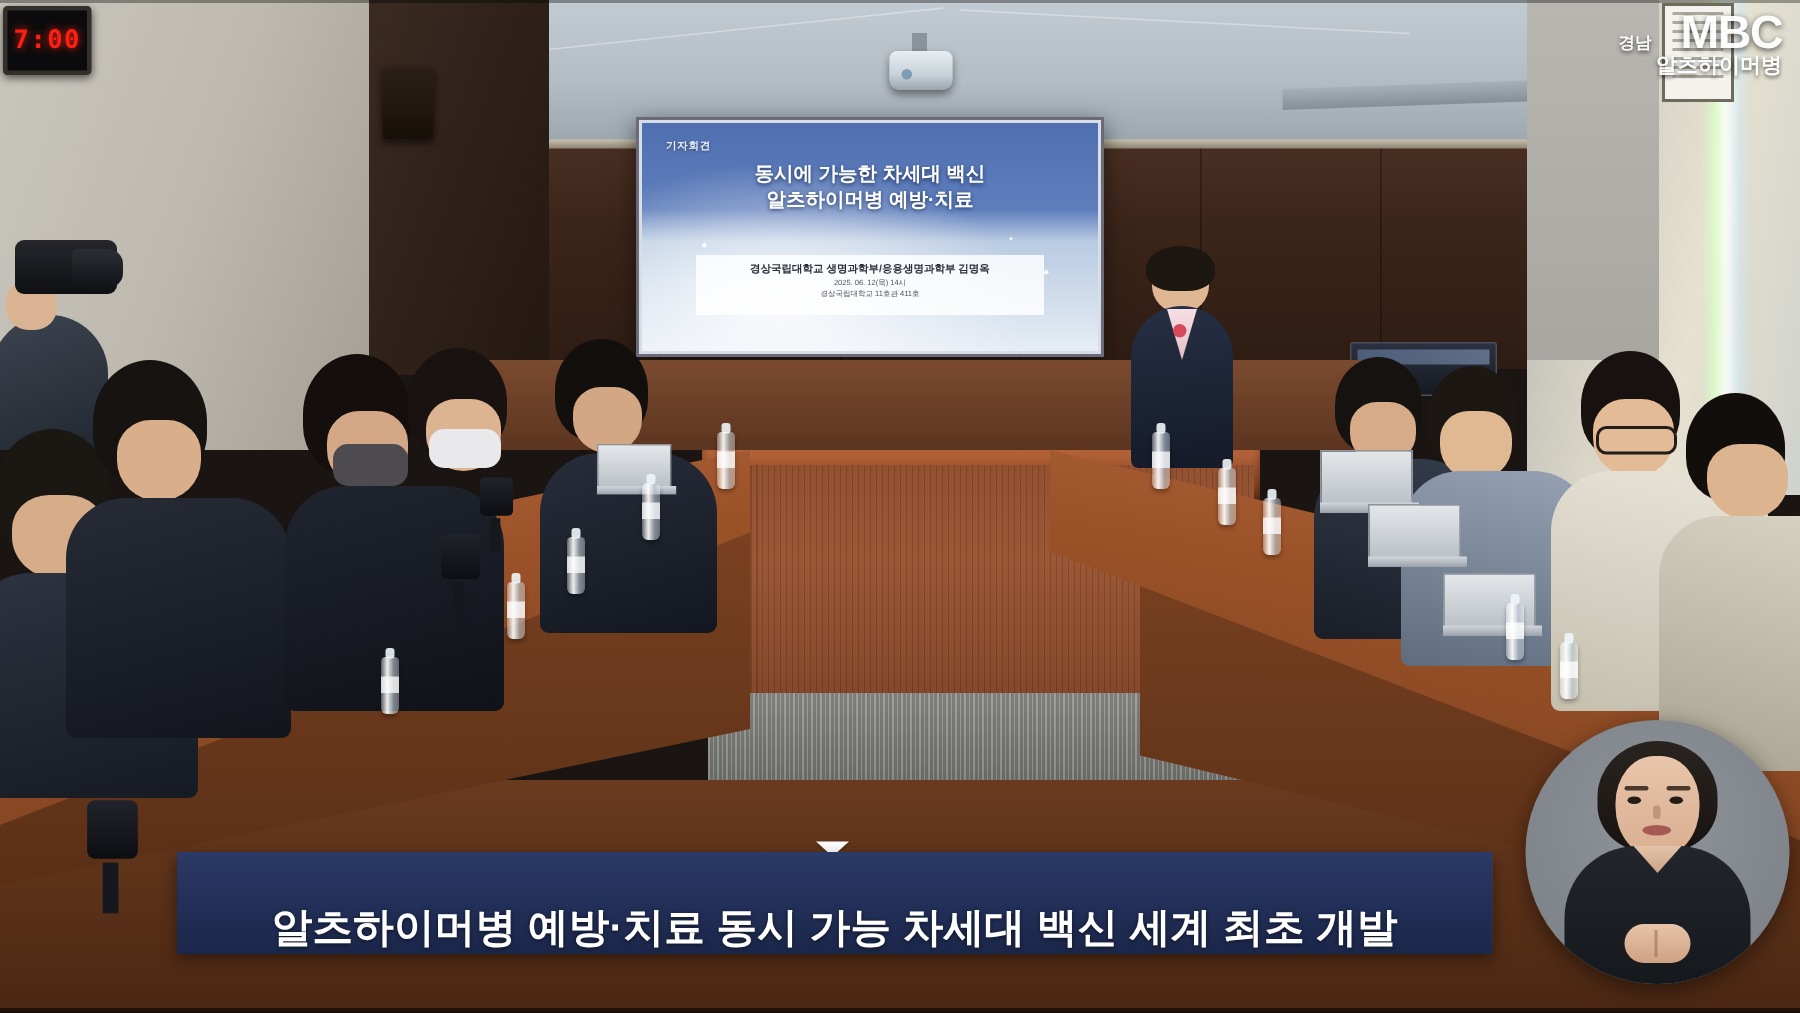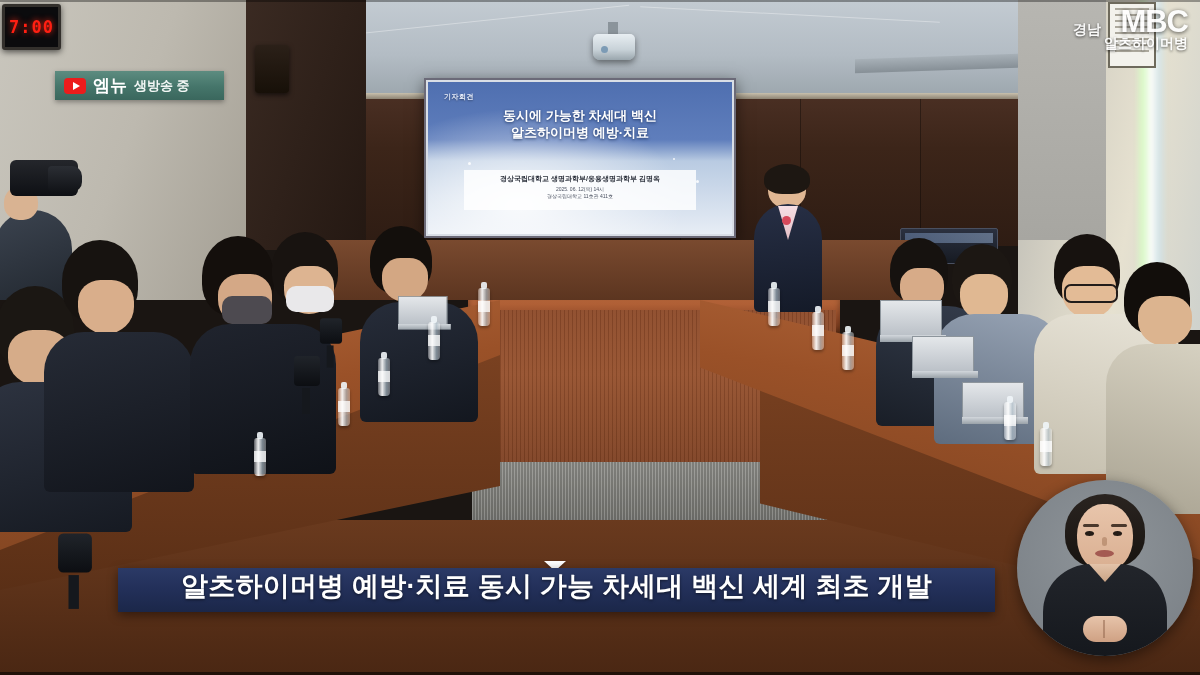--- a/index.html
+++ b/index.html
@@ -273,21 +273,21 @@
   }
   .tl-live .brand{font-size:17px;font-weight:700;color:#ffffff;}
   .tl-live .status{font-size:13px;font-weight:700;color:#f2f7f5;}
 
   
   .bug{
     position:absolute;right:12px;top:8px;display:flex;align-items:center;gap:3px;
     opacity:.92;
   }
   .bug .kn{
-    font-size:14px;font-weight:700;color:#fff;line-height:12px;text-align:center;
+    font-size:11px;font-weight:700;color:#fff;line-height:12px;text-align:center;
     text-shadow:0 1px 3px rgba(0,0,0,.7);
   }
   .bug .mbc{
     font-size:31px;font-weight:700;color:#fff;letter-spacing:-1px;line-height:28px;
     text-shadow:0 1px 4px rgba(0,0,0,.7);
   }
   .bug .desk{
     font-size:14px;font-weight:700;color:#fff;line-height:14px;
     text-shadow:0 1px 3px rgba(0,0,0,.7);
   }
@@ -303,23 +303,23 @@
   .lt-top span{
     font-size:25px;font-weight:700;color:#14294a;letter-spacing:.3px;
   }
   .lt-notch{
     position:absolute;left:544px;top:561px;width:0;height:0;
     border-left:11px solid transparent;border-right:11px solid transparent;
     border-top:10px solid #ffffff;
     filter:drop-shadow(0 1px 1px rgba(0,0,0,.25));
   }
   .lt-main{
-    position:absolute;left:118px;top:568px;width:877px;height:44px;
+    position:absolute;left:118px;top:568px;width:877px;height:68px;
     background:linear-gradient(180deg,#2b3a66 0%,#23305a 45%,#1b2749 100%);
-    display:flex;align-items:flex-start;justify-content:center;
+    display:flex;align-items:flex-end;justify-content:center;
     box-shadow:0 3px 10px rgba(0,0,0,.45);
   }
   .lt-main span{
     font-size:27px;font-weight:700;color:#ffffff;letter-spacing:.2px;
     text-shadow:0 1px 3px rgba(0,0,0,.55);
   }
 
   
   .sli{
     position:absolute;left:1017px;top:480px;width:176px;height:176px;
@@ -540,25 +540,20 @@
     <div class="bottle" style="left:842px;top:332px;"></div>
     <div class="bottle" style="left:1004px;top:402px;"></div>
     <div class="bottle" style="left:1040px;top:428px;"></div>
   </div>
 
   <div class="clock">
     <span class="clock-text">7:00</span>
   </div>
 
 
-  <div class="tl-live">
-    <span class="yt"></span>
-    <span class="brand">엠뉴</span>
-    <span class="status">생방송 중</span>
-  </div>
 
   <div class="bug">
     <div class="bug-col">
       <span class="kn">경남</span>
     </div>
     <div class="bug-col">
       <span class="mbc">MBC</span>
       <span class="desk">알츠하이머병</span>
     </div>
   </div>

